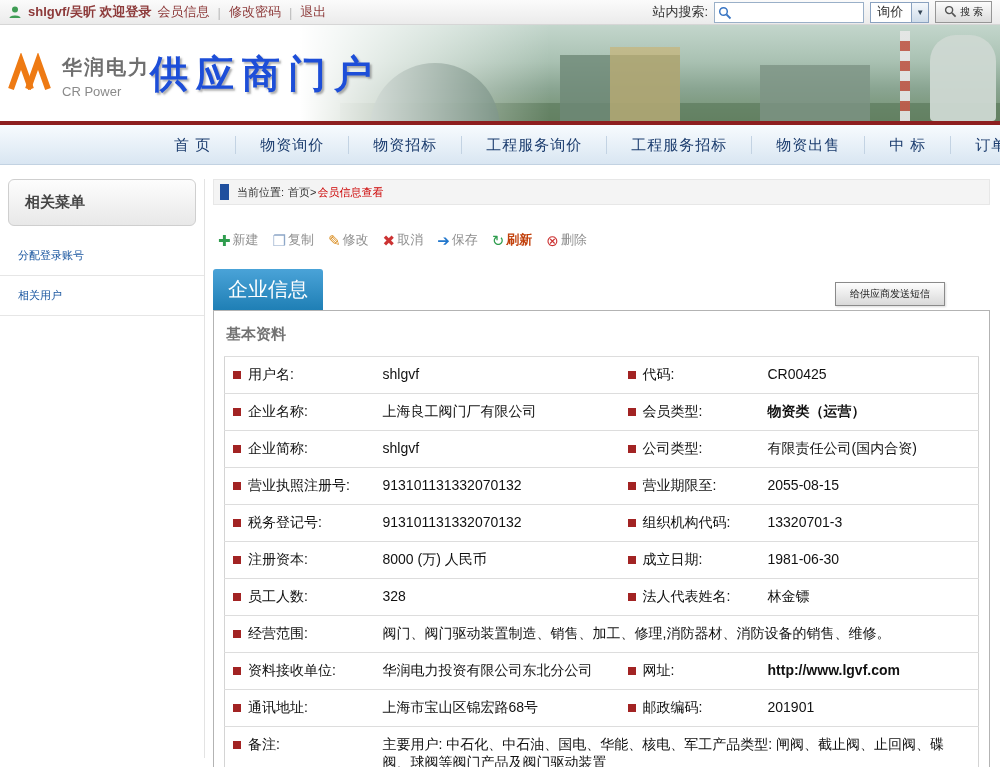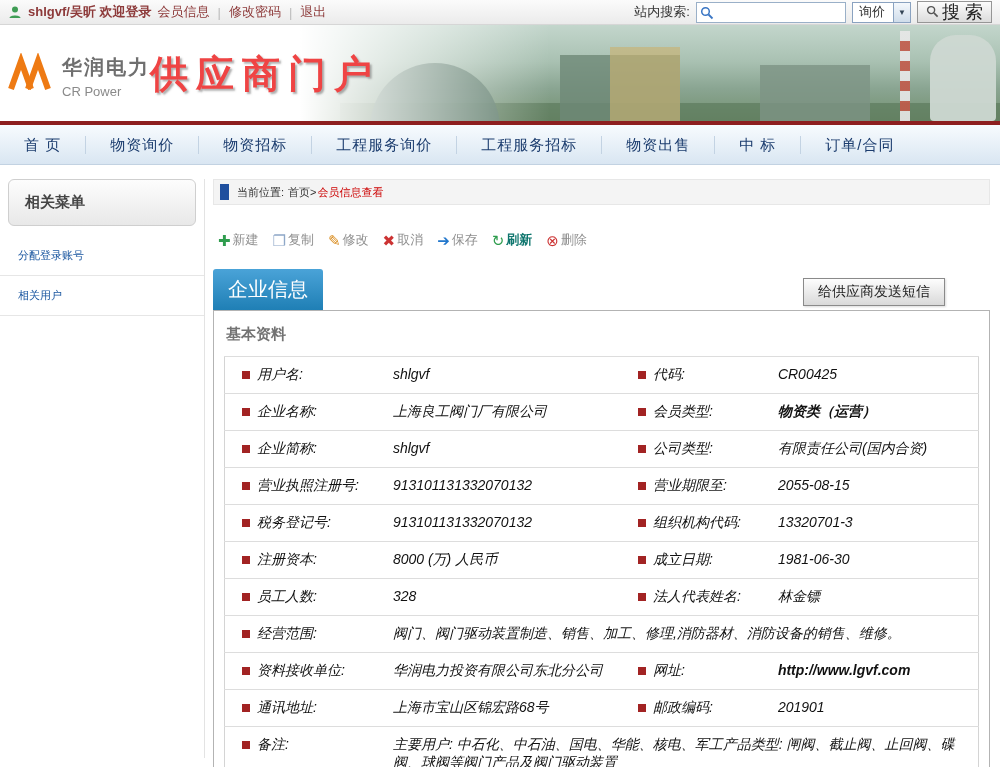--- a/index.html
+++ b/index.html
@@ -20,21 +20,21 @@
   .search-box svg { position:absolute; left:3px; top:3px; }
   .search-box input { border:none; outline:none; width:100%; height:17px; font-size:12px; }
   .combo { display:flex; align-items:center; height:21px; border:1px solid #8aa2c0;
     background:#fff; font-size:13px; cursor:pointer; }
   .combo .combo-val { padding:0 8px 0 6px; min-width:34px; }
   .combo .combo-arrow { width:17px; height:19px; background:linear-gradient(#f4f8fc,#cfdcEA);
     border-left:1px solid #8aa2c0; display:flex; align-items:center; justify-content:center; }
   .combo .combo-arrow::after { content:"▼"; font-size:8px; color:#345; }
   .search-btn { display:flex; align-items:center; gap:3px; height:22px; padding:0 8px;
     background:linear-gradient(#fcfcfc,#dcdcdc); border:1px solid #969696;
-    font-size:18px; color:#222; cursor:pointer; }
+    font-size:10px; color:#222; cursor:pointer; }
 
   
   .banner { position:relative; height:96px; overflow:hidden; background:#fff; }
   .banner-photo { position:absolute; inset:0;
     background:linear-gradient(180deg,#c3d6cc 0%,#a9c1b2 38%,#8aa592 66%,#73906f 100%); }
   .bp-shape { position:absolute; }
   .bp-dome { left:370px; top:38px; width:130px; height:70px; background:#5f7d6d;
     border-radius:65px 65px 0 0; opacity:.85; }
   .bp-bld1 { left:560px; top:30px; width:120px; height:66px; background:#6e8877; opacity:.8; }
   .bp-bld2 { left:610px; top:22px; width:70px; height:74px; background:#c9b272; opacity:.65; }
@@ -43,26 +43,26 @@
     background:repeating-linear-gradient(#e8e8e8 0 10px,#c25a4a 10px 20px); opacity:.9; }
   .bp-tower { left:930px; top:10px; width:66px; height:86px; background:#cdd8d2;
     border-radius:26px 26px 4px 4px; opacity:.95; }
   .bp-ground { left:340px; top:78px; right:0; height:18px; background:#5c7a5d; opacity:.7; }
   .banner-fade { position:absolute; inset:0;
     background:linear-gradient(90deg,#ffffff 0%,#ffffff 30%,rgba(255,255,255,0) 55%); }
   .logo { position:absolute; left:8px; top:28px; display:flex; align-items:flex-end; gap:8px; }
   .logo-txt .cn { font-size:20px; font-weight:bold; color:#6f6f6f; letter-spacing:2px; }
   .logo-txt .en { font-size:13px; color:#8a8a8a; margin-top:3px; }
   .portal-title { position:absolute; left:150px; top:24px; font-size:38px; font-weight:bold;
-    color:#ef4444; letter-spacing:8px; text-shadow:2px 2px 2px rgba(110,110,110,.55); }
+    color:#1d4ed8; letter-spacing:8px; text-shadow:2px 2px 2px rgba(110,110,110,.55); }
   .redline { height:4px; background:#8d1f1f; }
 
   
   .nav { height:40px; background:linear-gradient(#f7fbfe,#d9e6f2);
-    border-bottom:1px solid #c2d2e2; display:flex; align-items:center; }
+    border-bottom:1px solid #c2d2e2; display:flex; align-items:center; padding-left:150px; }
   .nav-item { padding:0 24px; font-size:15px; color:#1b3c6e; letter-spacing:1px;
     border-right:1px solid #c3d3e3; line-height:18px; cursor:pointer; white-space:nowrap; }
   .nav-item:last-child { border-right:none; }
 
   
   .body-wrap { display:flex; padding-top:14px; height:593px; }
   .sidebar { width:205px; flex-shrink:0; border-right:1px solid #e3e3e3; }
   .menu-head { margin:0 8px; border:1px solid #cfcfcf; border-radius:6px;
     background:linear-gradient(#fdfdfd,#e8e8e8); padding:13px 16px; font-size:15px;
     font-weight:bold; color:#444; }
@@ -78,37 +78,37 @@
   .crumb-home { cursor:pointer; margin-left:4px; }
 
   .toolbar { margin-top:24px; display:flex; align-items:center; gap:4px; }
   .tb-btn { display:flex; align-items:center; padding:2px 5px; font-size:13px;
     color:#8f8f8f; cursor:pointer; }
   .tb-i { font-size:15px; margin-right:2px; line-height:1; }
   .tb-new .tb-i { color:#2f9d4e; } .tb-copy .tb-i { color:#8fa8c8; }
   .tb-edit .tb-i { color:#d98a1a; } .tb-cancel .tb-i { color:#cc3333; }
   .tb-save .tb-i { color:#2277cc; } .tb-refresh .tb-i { color:#2f9d4e; }
   .tb-del .tb-i { color:#cc3333; }
-  .tb-refresh .tb-t { color:#0f766e; font-weight:bold; }
+  .tb-refresh .tb-t { color:#c2410c; font-weight:bold; }
 
   .tab-row { margin-top:18px; display:flex; justify-content:space-between;
     align-items:flex-end; }
   .tab { background:linear-gradient(#4aa3d8,#1f7fb5); color:#fff; font-size:20px;
     padding:7px 15px; border-radius:3px 3px 0 0; cursor:pointer; }
   .sms-btn { margin:0 45px 4px 0; background:linear-gradient(#fdfdfd,#d9d9d9);
-    border:1px solid #8a8a8a; padding:4px 14px; font-size:14px; color:#222;
+    border:1px solid #8a8a8a; padding:4px 14px; font-size:10px; color:#222;
     cursor:pointer; box-shadow:1px 1px 2px rgba(0,0,0,.15); }
 
   .content-box { border:1px solid #b3b3b3; background:#fff; min-height:428px;
     padding:0 10px 14px; }
   .section-title { font-size:15px; font-weight:bold; color:#737373; padding:14px 2px 12px; }
 
   table.info { width:100%; border-collapse:collapse; font-size:14px; color:#111;
     border:1px solid #d4d4d4; }
-  table.info td { border-top:1px solid #ddd; padding:9px 17px; vertical-align:top;font-style:italic; }
+  table.info td { border-top:1px solid #ddd; padding:9px 8px; vertical-align:top; }
   td.lbl { width:150px; white-space:nowrap; }
   td.lbl2 { width:140px; white-space:nowrap; }
   td.val1 { width:245px; }
   .bullet { display:inline-block; width:8px; height:8px; background:#a22323;
     margin-right:7px; }
   .strong { font-weight:bold; }
 </style>
 </head>
 <body>
 

